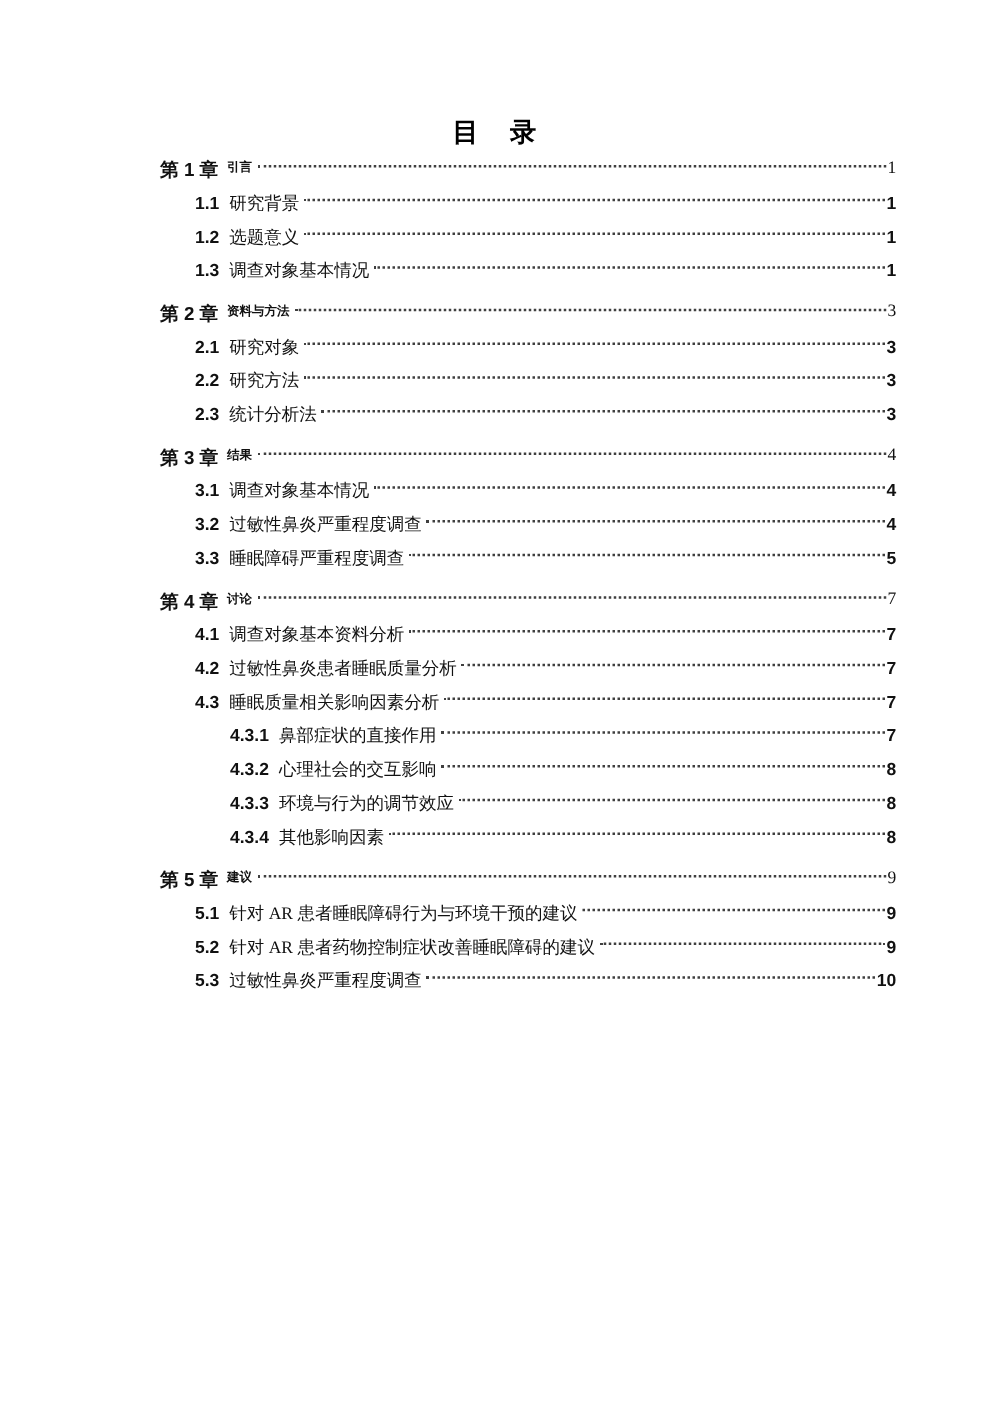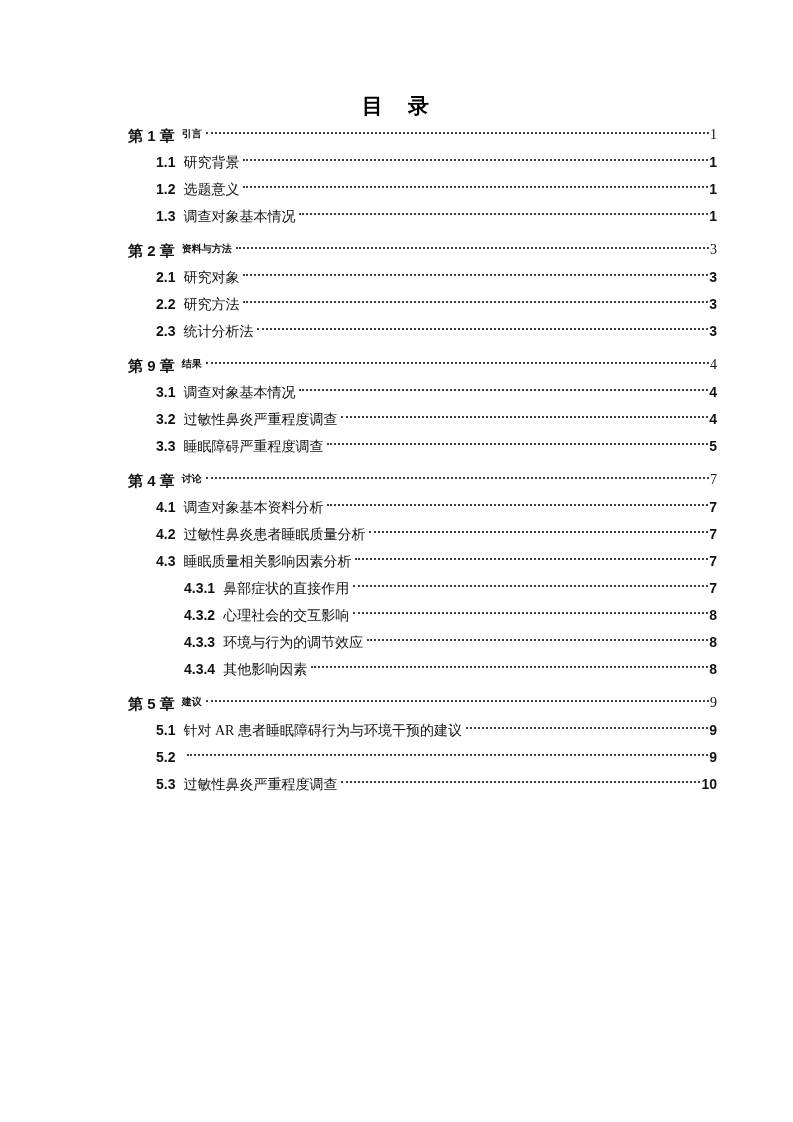--- a/index.html
+++ b/index.html
@@ -141,21 +141,21 @@
         <span class="leader"></span>
         <span class="page-num">3</span>
       </div>
       <div class="toc-row level-2">
         <span class="entry-num">2.3</span>
         <span class="entry-label">统计分析法</span>
         <span class="leader"></span>
         <span class="page-num">3</span>
       </div>
       <div class="toc-row level-1">
-        <span class="entry-num">第 9 章</span>
+        <span class="entry-num">第 3 章</span>
         <span class="entry-label">结果</span>
         <span class="leader"></span>
         <span class="page-num">4</span>
       </div>
       <div class="toc-row level-2">
         <span class="entry-num">3.1</span>
         <span class="entry-label">调查对象基本情况</span>
         <span class="leader"></span>
         <span class="page-num">4</span>
       </div>
@@ -226,20 +226,21 @@
         <span class="page-num">9</span>
       </div>
       <div class="toc-row level-2">
         <span class="entry-num">5.1</span>
         <span class="entry-label">针对 AR 患者睡眠障碍行为与环境干预的建议</span>
         <span class="leader"></span>
         <span class="page-num">9</span>
       </div>
       <div class="toc-row level-2">
         <span class="entry-num">5.2</span>
+        <span class="entry-label">针对 AR 患者药物控制症状改善睡眠障碍的建议</span>
         <span class="leader"></span>
         <span class="page-num">9</span>
       </div>
       <div class="toc-row level-2">
         <span class="entry-num">5.3</span>
         <span class="entry-label">过敏性鼻炎严重程度调查</span>
         <span class="leader"></span>
         <span class="page-num">10</span>
       </div>
       <div class="toc-row level-1">

